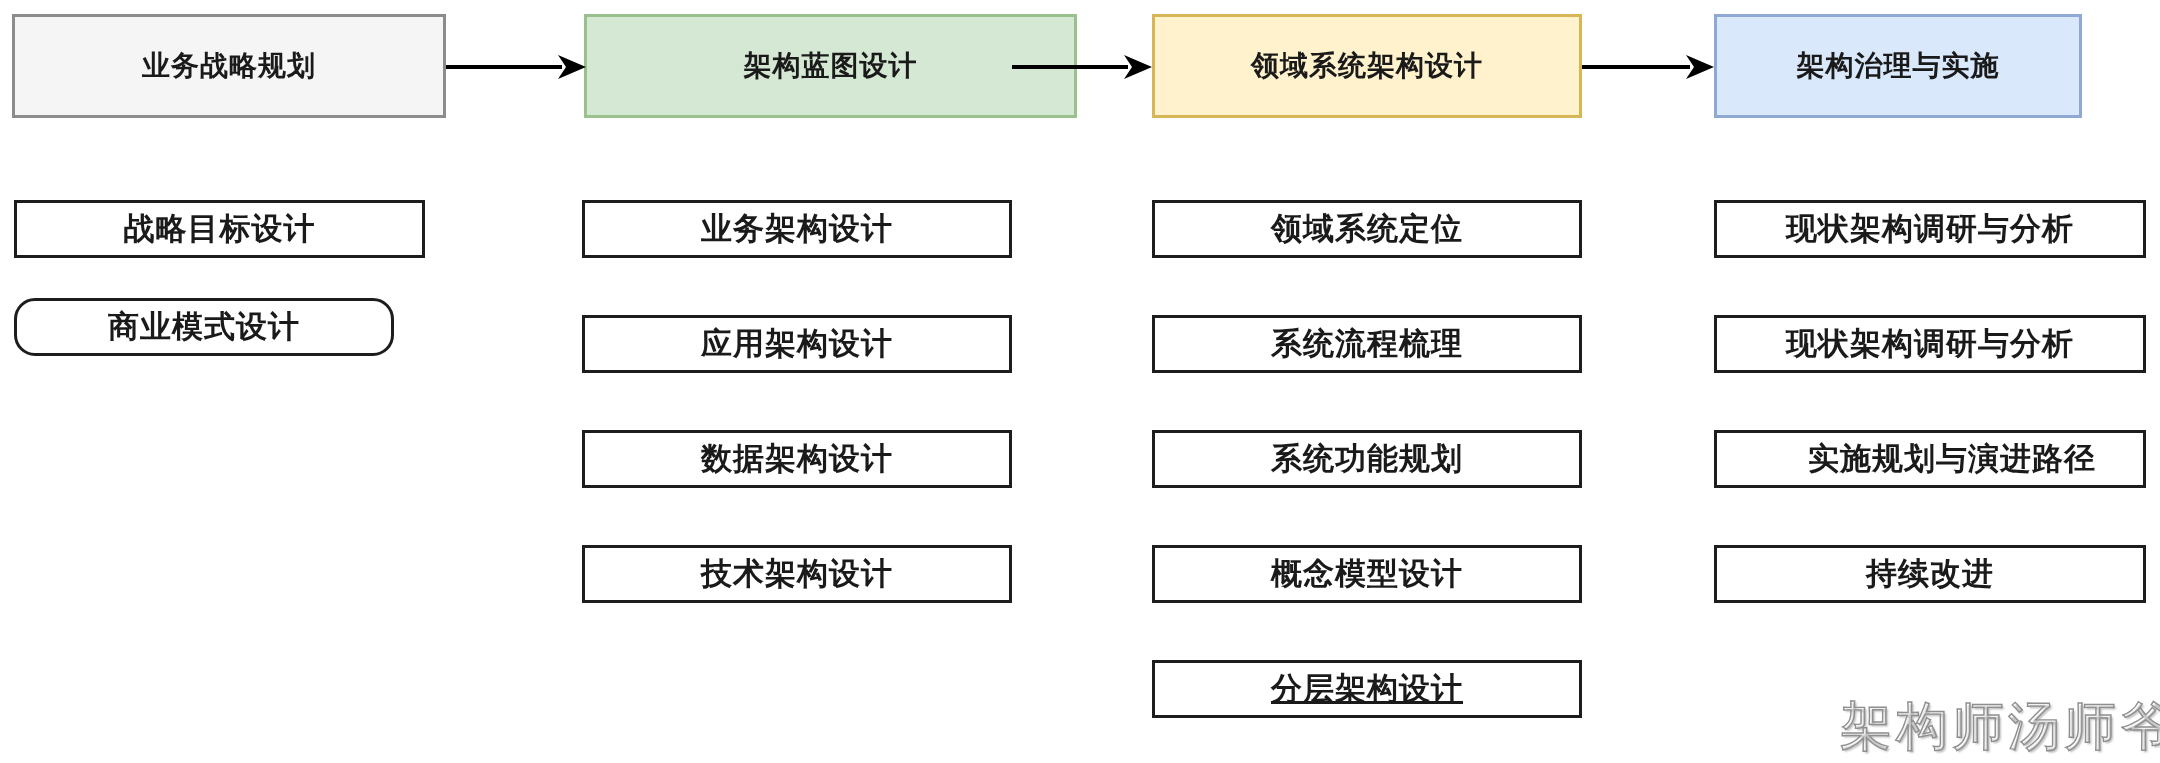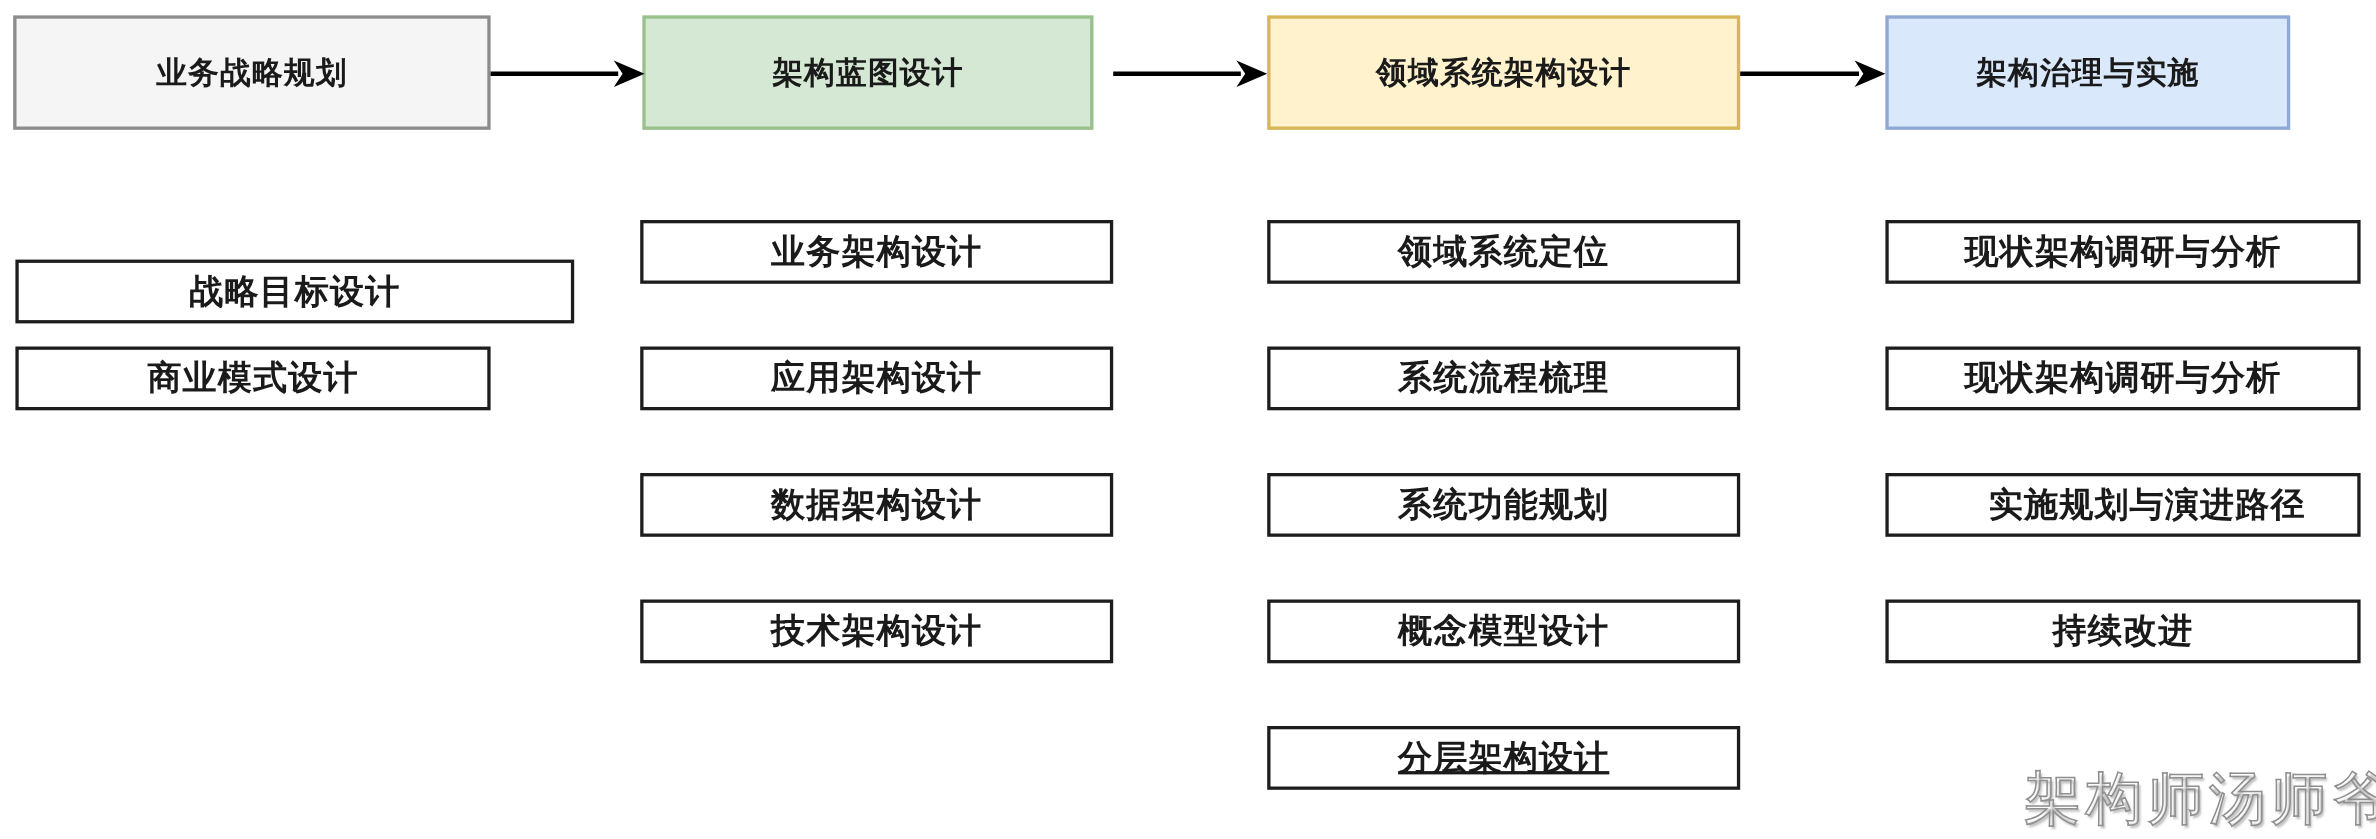--- a/index.html
+++ b/index.html
@@ -81,21 +81,21 @@
 </style>
 </head>
 <body>
 
 <div id="canvas">
 
   <div class="box phase p0" style="left:12px; top:14px; width:434px;">
     <span>业务战略规划</span>
   </div>
 
-  <div class="box phase p1" style="left:584px; top:14px; width:410px;">
+  <div class="box phase p1" style="left:584px; top:14px; width:493px;">
     <span>架构蓝图设计</span>
   </div>
 
   <div class="box phase p2" style="left:1152px; top:14px; width:430px;justify-content:center;">
     <span>领域系统架构设计</span>
   </div>
 
   <div class="box phase p3" style="left:1714px; top:14px; width:368px;">
     <span>架构治理与实施</span>
   </div>
@@ -114,24 +114,24 @@
     </svg>
   </div>
 
   <div class="arrow" style="left:1582px; top:55px; width:132px;">
     <svg width="132" height="24" viewBox="0 0 132 24">
       <line x1="0" y1="12" x2="108" y2="12" stroke="#000000" stroke-width="4"></line>
       <polygon points="104,0 132,12 104,24 112,12" fill="#000000"></polygon>
     </svg>
   </div>
 
-  <div class="box task" style="left:14px; top:200px; width:508px;margin-top:36px;">
+  <div class="box task" style="left:14px; top:200px; width:411px;">
     <span>战略目标设计</span>
   </div>
-  <div class="box task" style="left:14px; top:315px; width:432px;">
+  <div class="box task" style="left:14px; top:298px; width:380px;border-radius:21px;">
     <span>商业模式设计</span>
   </div>
 
   <div class="box task" style="left:582px; top:200px; width:430px;">
     <span>业务架构设计</span>
   </div>
   <div class="box task" style="left:582px; top:315px; width:430px;">
     <span>应用架构设计</span>
   </div>
   <div class="box task" style="left:582px; top:430px; width:430px;">

